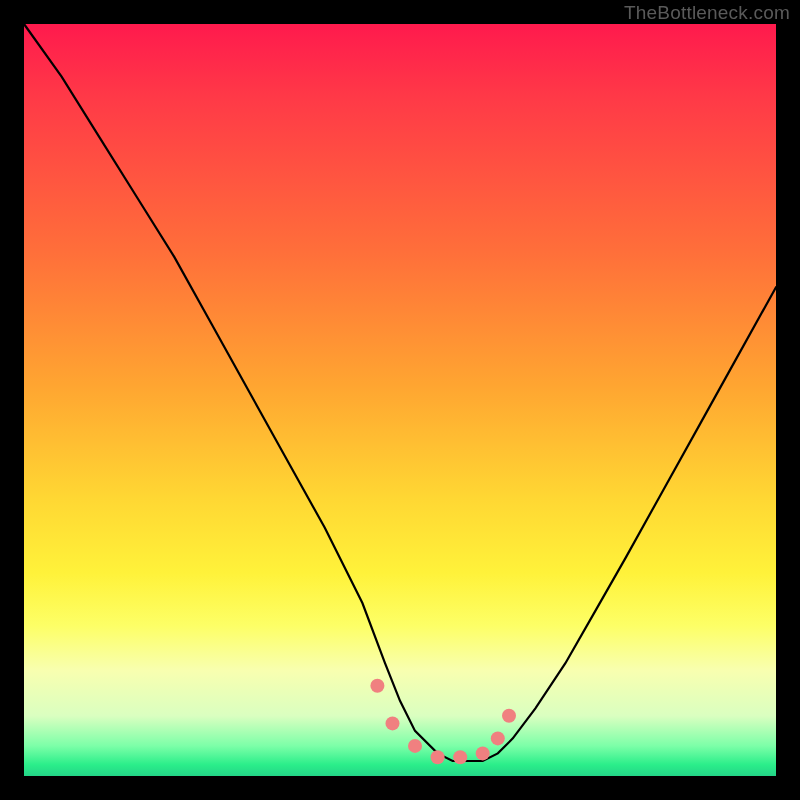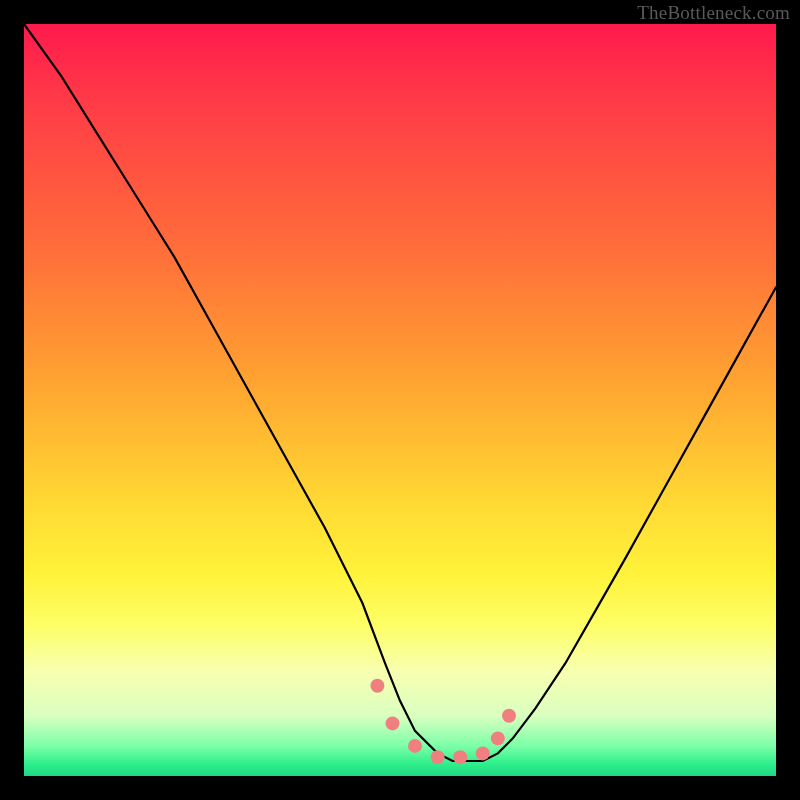--- a/index.html
+++ b/index.html
@@ -11,21 +11,20 @@
     background: #000;
     font-family: Arial, Helvetica, sans-serif;
   }
   .frame {
     position: absolute;
     top: 0;
     left: 0;
     width: 800px;
     height: 620px;
     background: #000;
-    font-family: Liberation Serif, serif;
   }
   .plot-area {
     position: absolute;
     top: 24px;
     left: 24px;
     width: 752px;
     height: 752px;
     
     background: linear-gradient(
       to bottom,

